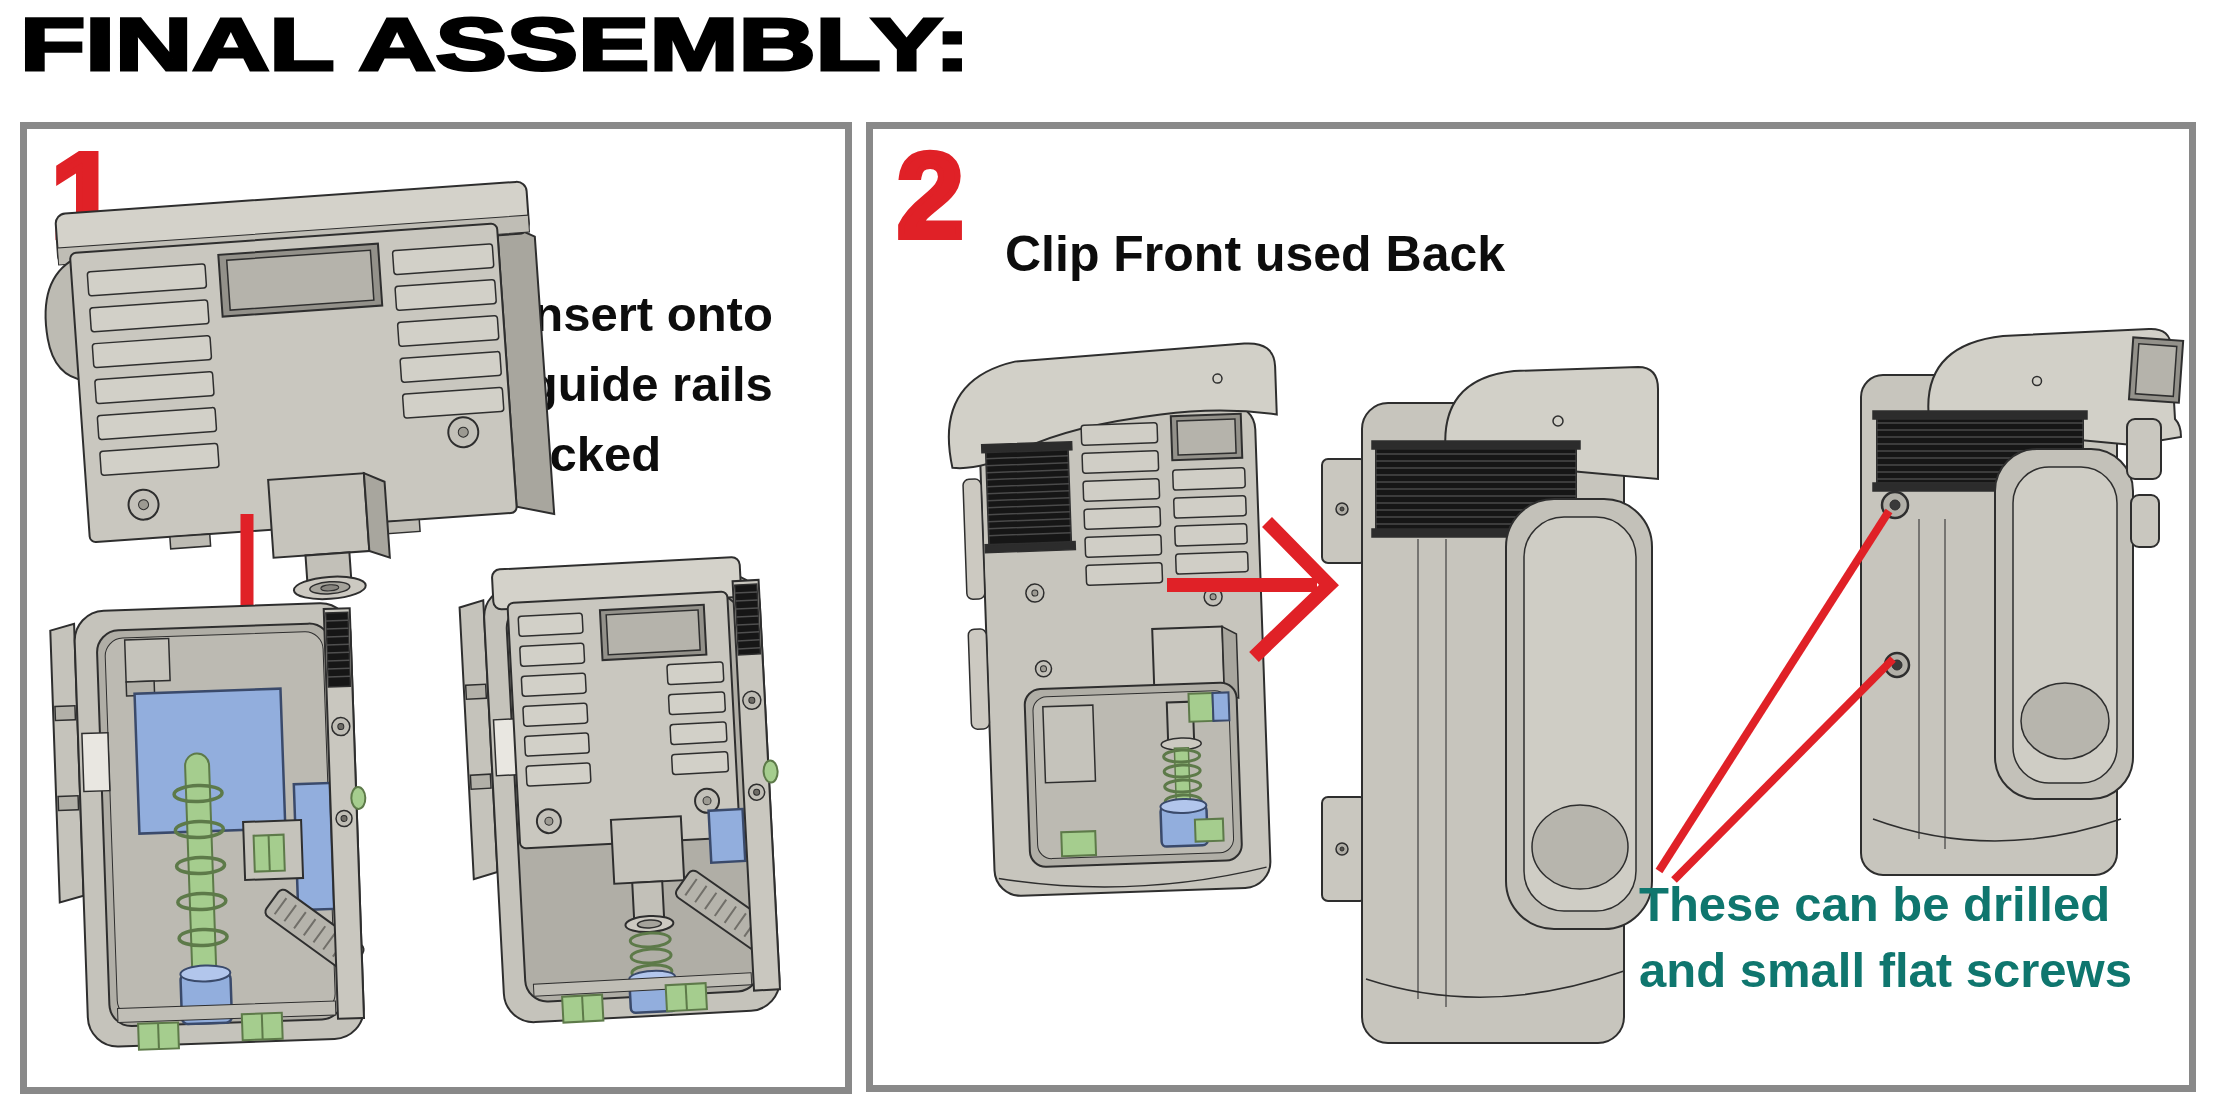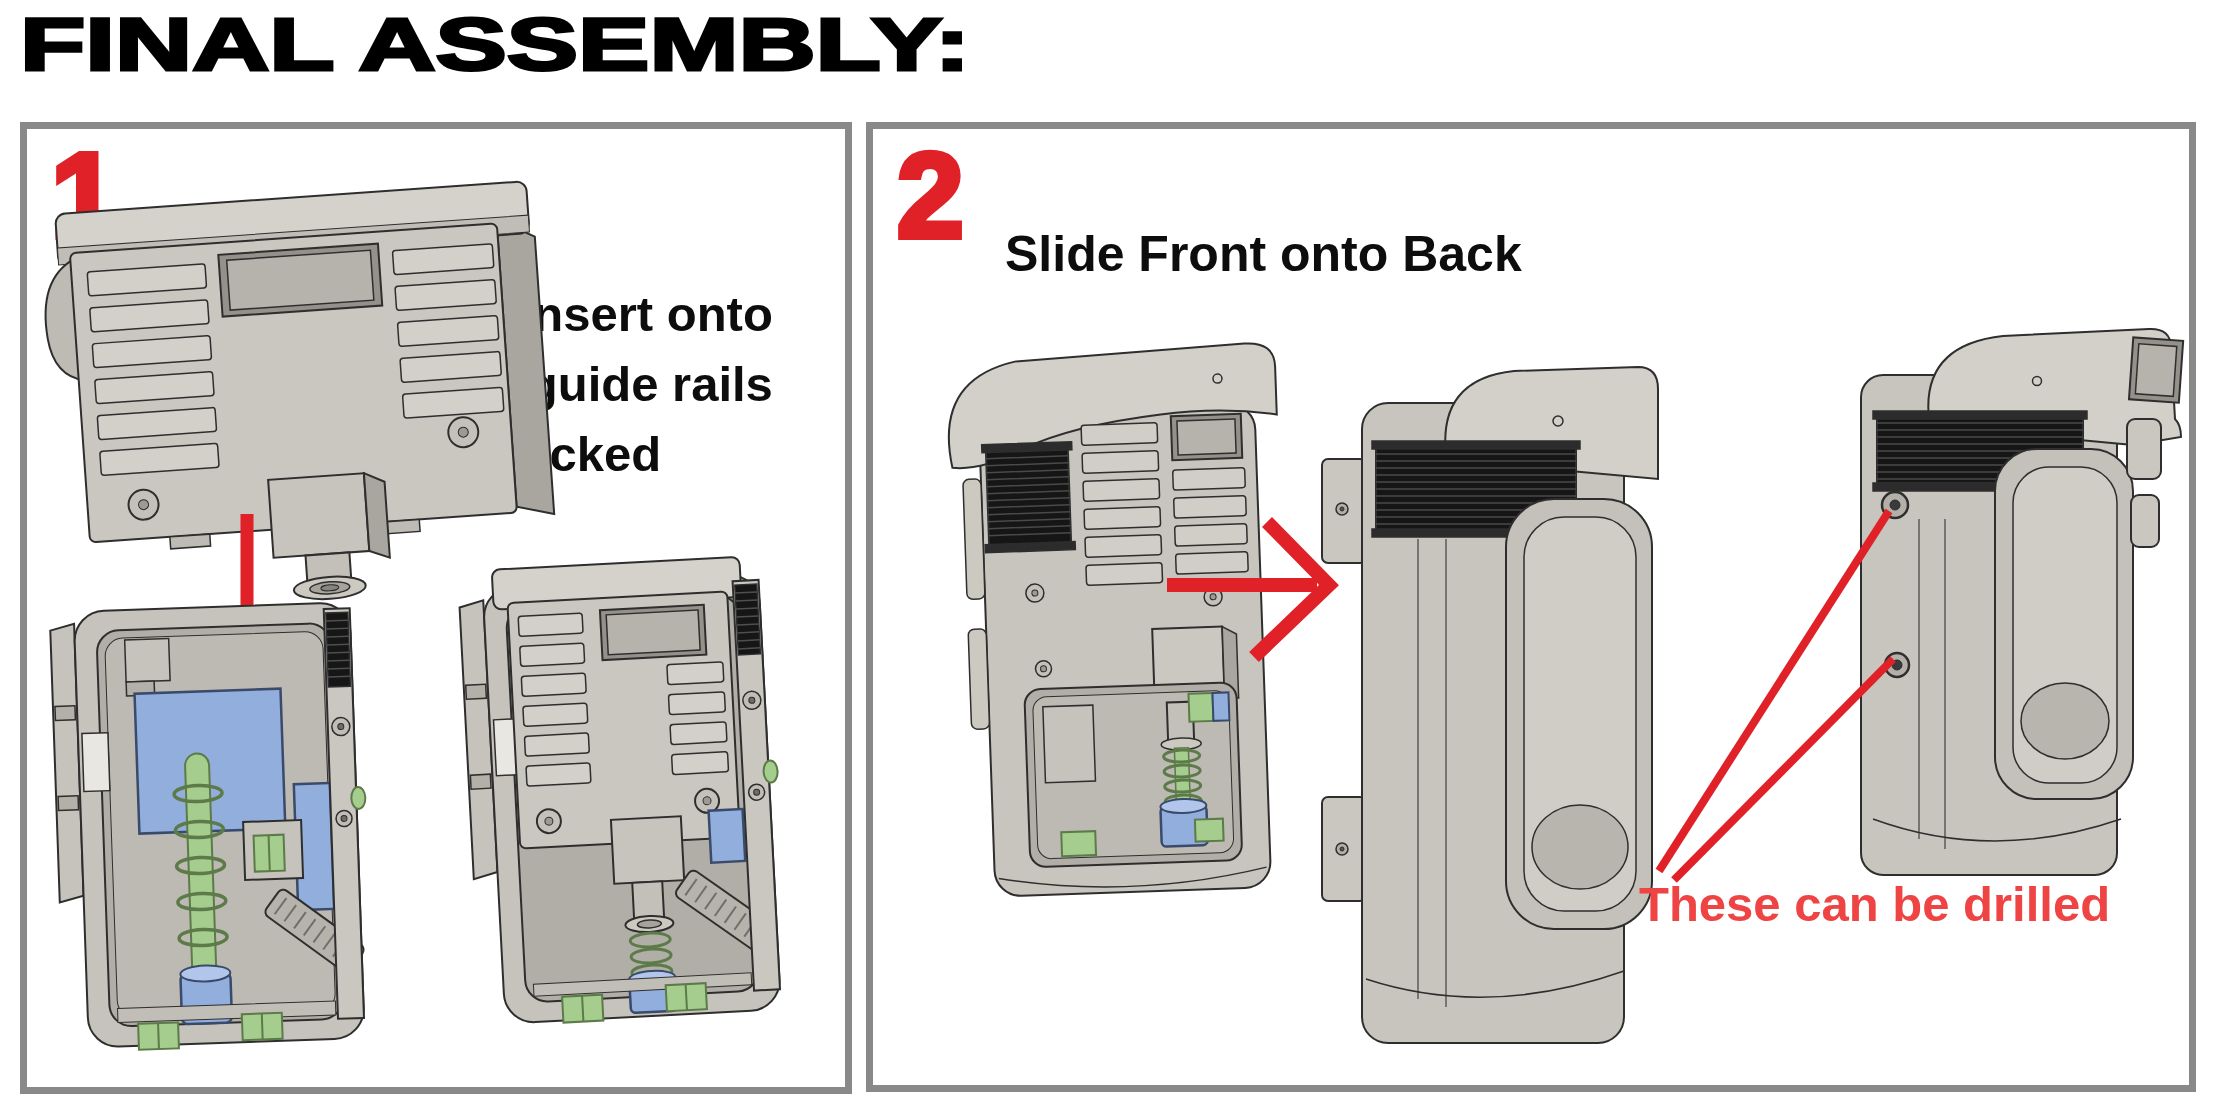--- a/index.html
+++ b/index.html
@@ -10,21 +10,21 @@
   .panel{
     position:absolute;background:#ffffff;border:7px solid #898989;box-sizing:border-box;
   }
   .step-num-svg{position:absolute;}
   .instr{
     position:absolute;font-weight:bold;font-size:49px;line-height:70px;
     color:#0d0d0d;white-space:nowrap;letter-spacing:0px;
   }
   .note{
     position:absolute;font-weight:bold;font-size:49px;line-height:66px;
-    color:#ef4444;white-space:nowrap;
+    color:#0f766e;white-space:nowrap;
   }
   .heading{
     position:absolute;font-weight:bold;font-size:50px;color:#0d0d0d;white-space:nowrap;
   }
   svg{position:absolute;overflow:visible;}
   svg text{font-family:"Liberation Sans", sans-serif;}
 </style>
 </head>
 <body>
 
@@ -212,21 +212,21 @@
     </g>
   </svg>
 </section>
 
 <section class="panel" style="left:866px;top:122px;width:1330px;height:970px;">
 
   <svg class="step-num-svg" style="left:14px;top:0px;" width="150" height="140">
     <text x="10" y="108" font-size="120" font-weight="bold" fill="#e02127" stroke="#e02127" stroke-width="6">2</text>
   </svg>
 
-  <div class="heading" style="left:132px;top:96px;">Slide Front onto Back</div>
+  <div class="heading" style="left:132px;top:96px;">Clip Front used Back</div>
 
   <svg style="left:55px;top:205px;" width="390" height="580" viewBox="0 0 390 580">
     <g transform="rotate(-2 195 290)" stroke="#2e2e2e" stroke-width="2">
       <rect x="58" y="74" width="276" height="484" rx="26" fill="#c7c5bd"></rect>
       <path d="M30 128 Q14 40 96 24 L326 14 Q356 13 356 38 L356 86 Q300 76 240 82 Q150 90 100 112 Q60 132 30 128 Z" fill="#d2d0c8"></path>
       <circle cx="298" cy="48" r="4.5" fill="none" stroke-width="1.5"></circle>
       <rect x="64" y="112" width="82" height="96" fill="#161616"></rect>
       <path d="M64 120 H146 M64 127 H146 M64 134 H146 M64 141 H146 M64 148 H146 M64 155 H146 M64 162 H146 M64 169 H146 M64 176 H146 M64 183 H146 M64 190 H146 M64 197 H146" stroke="#4a4a4a" stroke-width="1.5" fill="none"></path>
       <rect x="60" y="106" width="90" height="8" fill="#2c2c2c" stroke-width="1.5"></rect>
       <rect x="60" y="206" width="90" height="8" fill="#2c2c2c" stroke-width="1.5"></rect>
@@ -349,14 +349,15 @@
 
   <svg style="left:770px;top:360px;" width="280" height="410" viewBox="0 0 280 410">
     <g stroke="#e02127" stroke-width="8" fill="none" stroke-linecap="butt">
       <path d="M16 382 L246 22"></path>
       <path d="M31 391 L250 170"></path>
     </g>
   </svg>
 
   <div class="note" style="left:766px;top:742px;">
     <div>These can be drilled</div>
+    <div>and small flat screws</div>
   </div>
 </section>
 
 </body></html>

